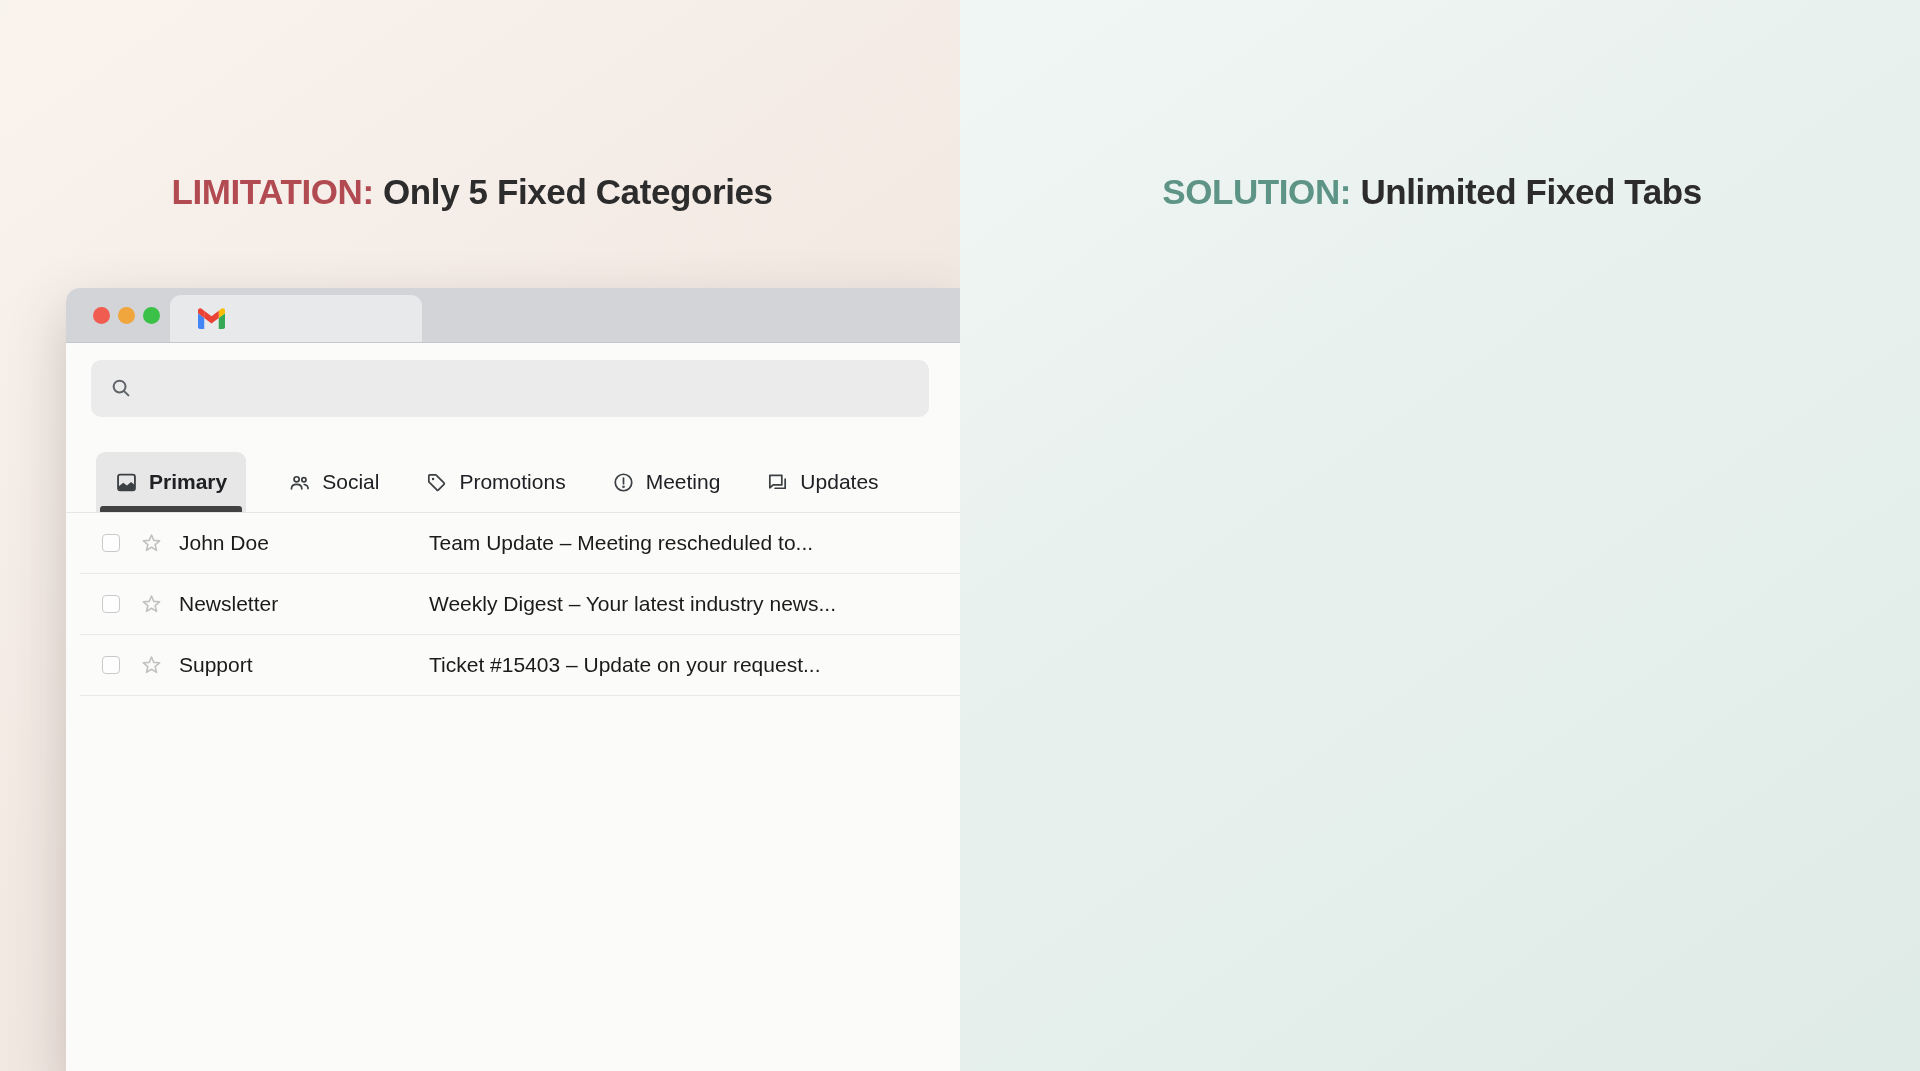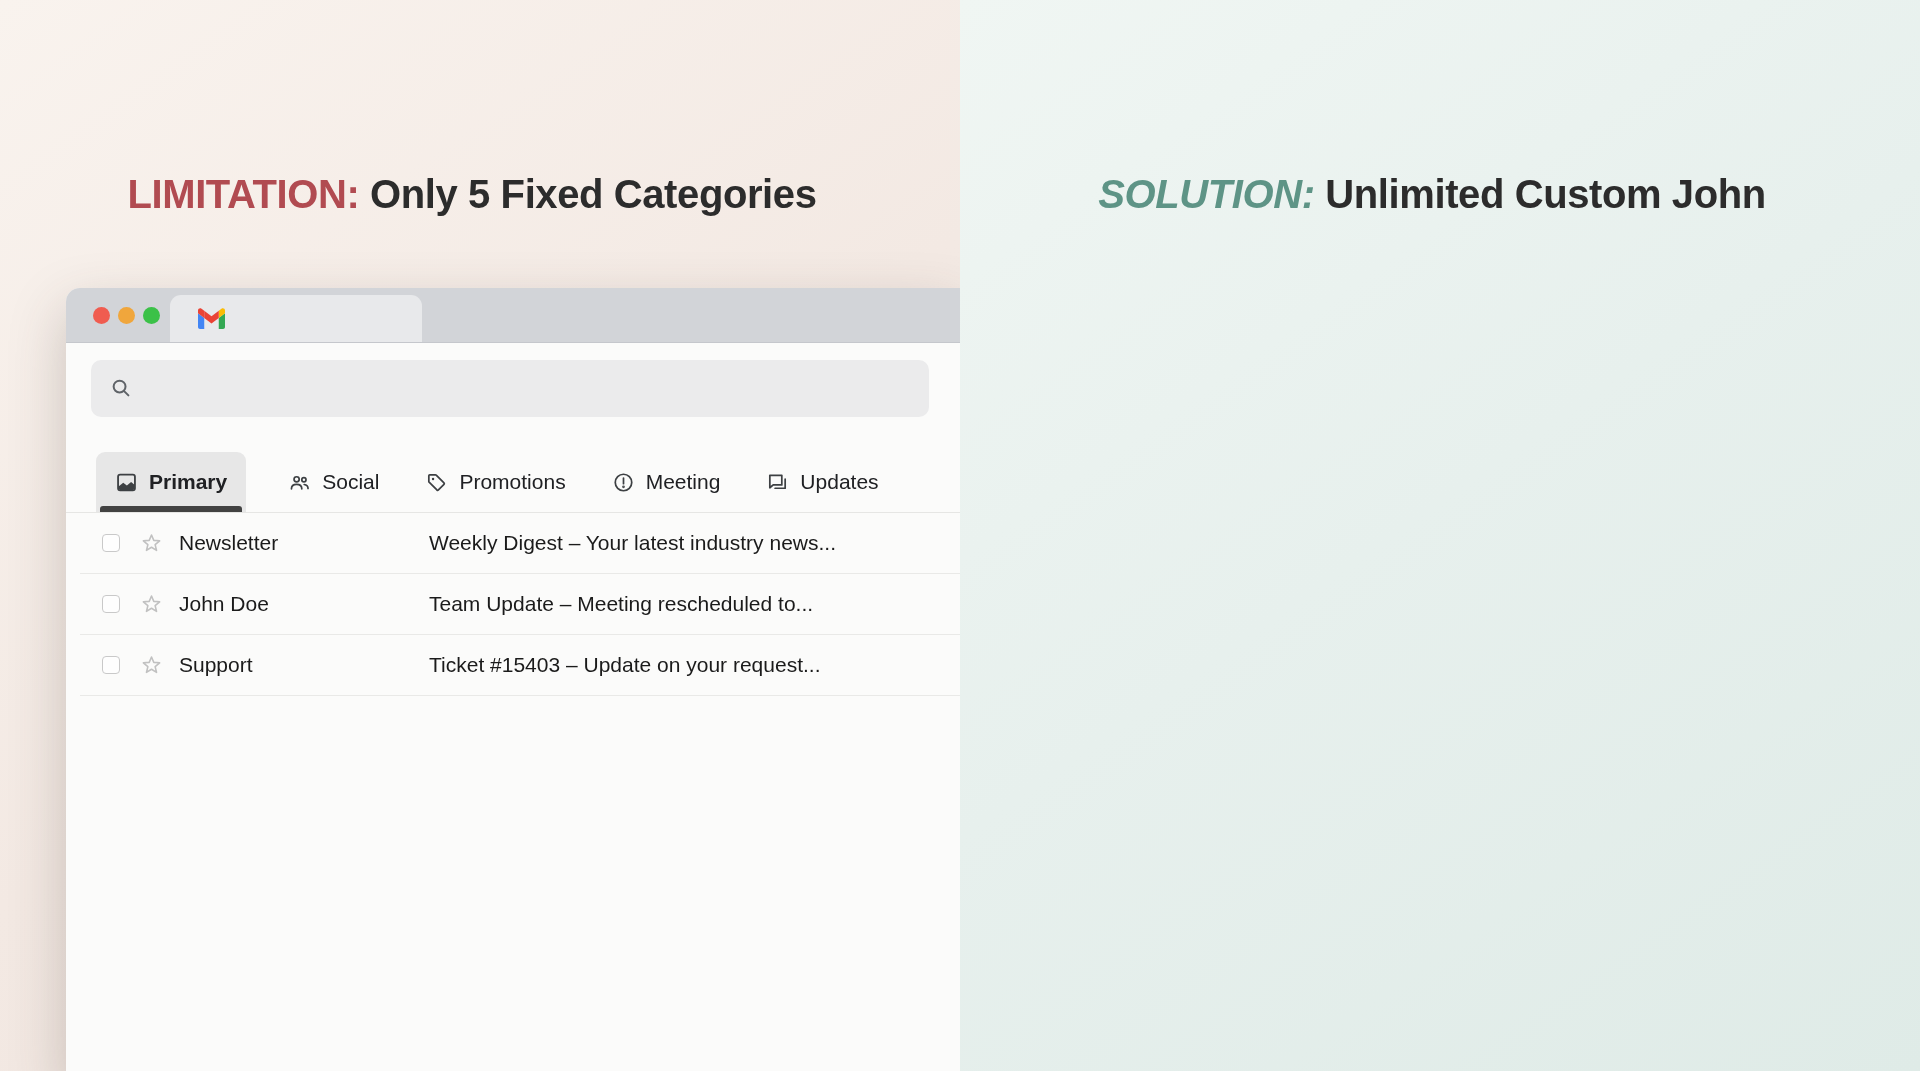--- a/index.html
+++ b/index.html
@@ -4,24 +4,24 @@
 <style>
   * { margin:0; padding:0; box-sizing:border-box; }
   html,body { width:1920px; height:1071px; overflow:hidden;
     font-family:"Liberation Sans","DejaVu Sans",sans-serif; }
   .stage { display:flex; width:1920px; height:1071px; }
   .half { position:relative; width:960px; height:1071px; overflow:hidden; }
   .half.left  { background:linear-gradient(145deg,#f9f3ee 0%,#f3e9e3 52%,#f0e5df 100%); }
   .half.right { background:linear-gradient(145deg,#f0f6f3 0%,#e7f0ed 48%,#dfebe7 100%); }
 
   .headline { position:absolute; top:172px; left:0; right:16px; text-align:center;
-    font-size:40px; letter-spacing:-0.4px; color:#2c2c2c; font-weight:600; white-space:nowrap; }
+    font-size:35px; letter-spacing:-0.4px; color:#2c2c2c; font-weight:600; white-space:nowrap; }
   .headline .accent { font-weight:800; }
   .left  .headline .accent { color:#b14b51; }
-  .right .headline .accent { color:#5e9486;font-style:italic; }
+  .right .headline .accent { color:#5e9486; }
 
   .window { position:absolute; top:288px; height:790px; background:#fbfbfa;
     box-shadow:0 22px 55px rgba(70,58,50,.25); }
   .window.w-left  { left:66px;  width:894px; border-radius:14px 0 0 0; }
 
   .titlebar { position:absolute; top:0; left:0; right:0; height:55px;
     background:#d2d4d8; border-bottom:1px solid #c5c7cc; border-radius:inherit; }
   .lights { position:absolute; left:27px; top:19px; display:flex; gap:8px; }
   .light { width:17px; height:17px; border-radius:50%; }
   .light.red    { background:#f05c50; }
@@ -161,41 +161,41 @@
         </div>
       </div>
       <div class="tabs-divider"></div>
 
       <div class="rows">
         <div class="email-row">
           <span class="checkbox"></span>
           <svg class="star" width="25" height="25" viewBox="0 0 24 24">
               <use href="#svg-star"></use>
             </svg>
-          <span class="sender">Newsletter</span>
-          <span class="subject">Weekly Digest – Your latest industry news...</span>
+          <span class="sender">John Doe</span>
+          <span class="subject">Team Update – Meeting rescheduled to...</span>
         </div>
         <div class="email-row">
           <span class="checkbox"></span>
           <svg class="star" width="25" height="25" viewBox="0 0 24 24">
               <use href="#svg-star"></use>
             </svg>
-          <span class="sender">John Doe</span>
-          <span class="subject">Team Update – Meeting rescheduled to...</span>
+          <span class="sender">Newsletter</span>
+          <span class="subject">Weekly Digest – Your latest industry news...</span>
         </div>
         <div class="email-row">
           <span class="checkbox"></span>
           <svg class="star" width="25" height="25" viewBox="0 0 24 24">
               <use href="#svg-star"></use>
             </svg>
           <span class="sender">Support</span>
           <span class="subject">Ticket #15403 – Update on your request...</span>
         </div>
       </div>
     </div>
   </section>
 
   <section class="half right">
-    <h1 class="headline"><span class="accent">SOLUTION:</span><span> Unlimited Custom John</span></h1>
+    <h1 class="headline"><span class="accent">SOLUTION:</span><span> Unlimited Fixed Tabs</span></h1>
 
   </section>
 
 </div>
 
 </body></html>

